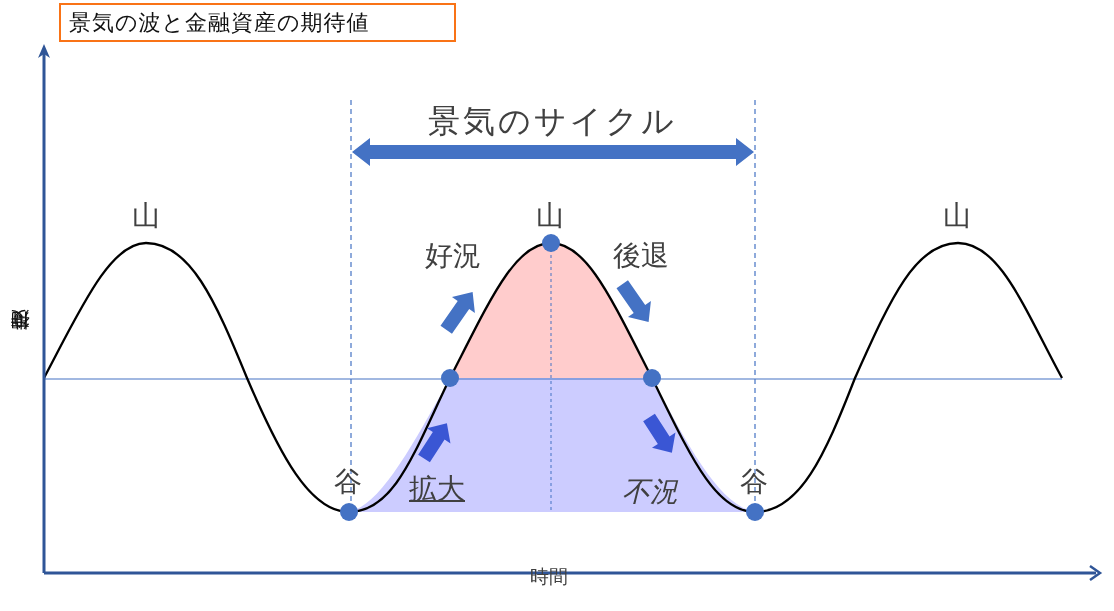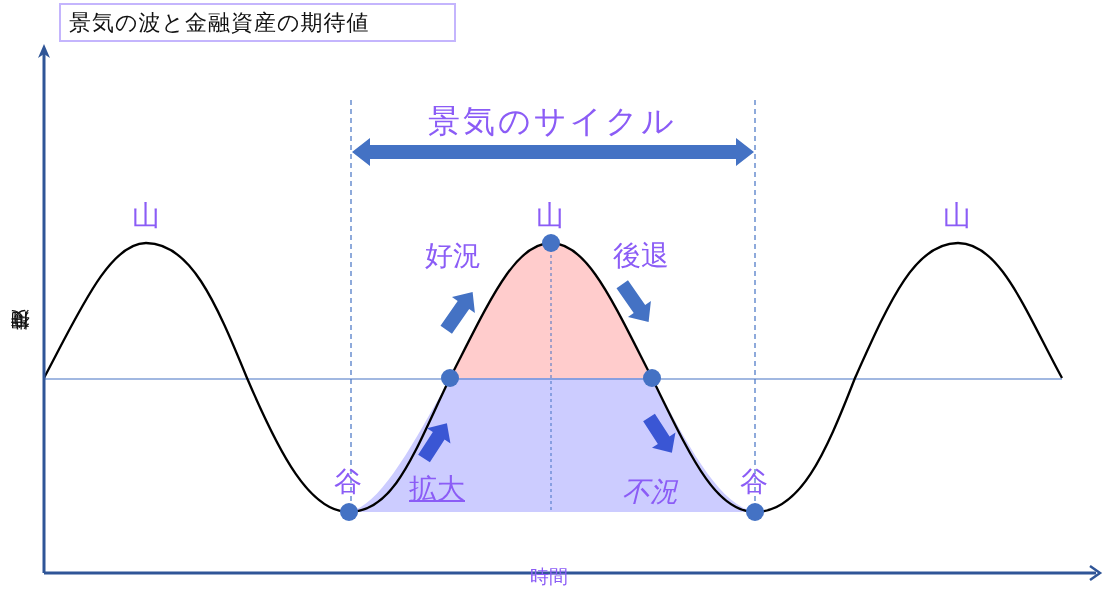--- a/index.html
+++ b/index.html
@@ -1,22 +1,22 @@
 <!DOCTYPE html>
 <html><head>
 <meta charset="utf-8">
 <style>
   html, body { margin:0; padding:0; background:#ffffff; }
   body { width:1114px; height:611px; position:relative; overflow:hidden;
          font-family:"DejaVu Sans", sans-serif; }
   #diagram { position:absolute; left:0; top:0; }
   .title-box { position:absolute; left:59px; top:3px; width:397px; height:39px;
-               border:2px solid #c4b5fd; box-sizing:border-box; background:#fff;
+               border:2px solid #f97316; box-sizing:border-box; background:#fff;
                font-size:22px; color:#111; line-height:35px; padding-left:8px; letter-spacing:1px; }
-  .lbl { position:absolute; color:#8b5cf6; white-space:nowrap; }
+  .lbl { position:absolute; color:#404040; white-space:nowrap; }
   .big { font-size:32px; }
   .mid { font-size:28px; }
   .axis-lbl { font-size:19px; }
   .ylabel { position:absolute; left:6px; top:345px; width:26px; font-size:19px;
             writing-mode:vertical-rl; transform:rotate(180deg); color:#111; }
 </style>
 </head>
 <body>
 
 <svg id="diagram" width="1114" height="611" viewBox="0 0 1114 611">

